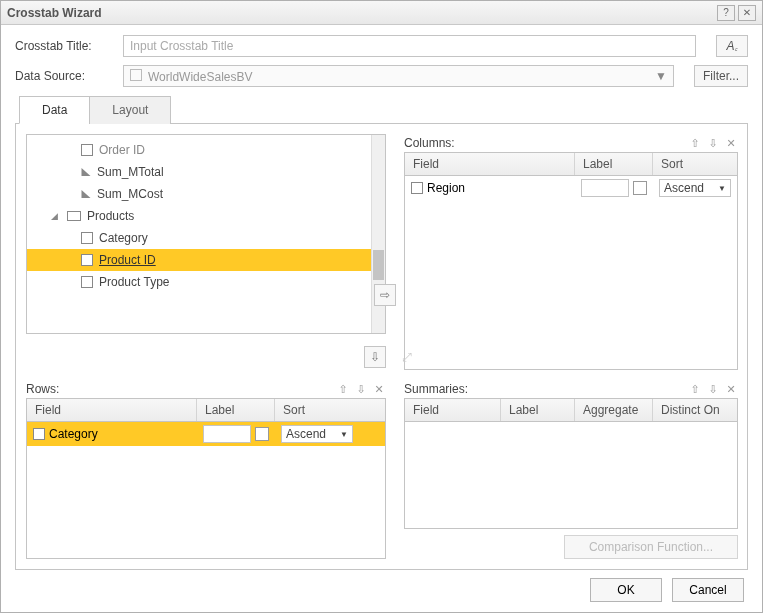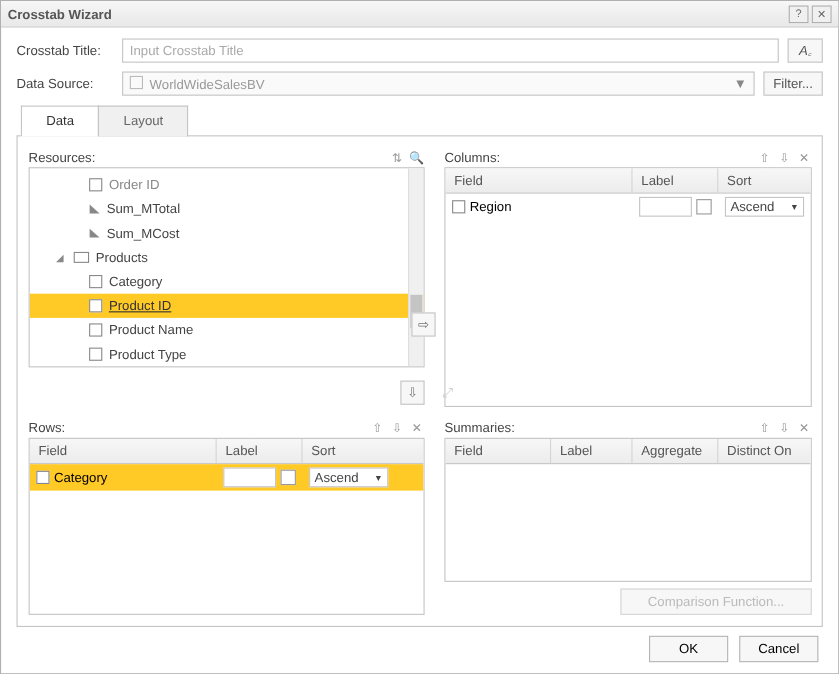--- a/index.html
+++ b/index.html
@@ -2,21 +2,21 @@
 <html><head>
 <meta charset="utf-8">
 <style>
 * { box-sizing: border-box; margin: 0; padding: 0; font-family: Arial, sans-serif; font-size: 12px; }
 body { background: #fff; }
 .window { width: 763px; height: 613px; border: 1px solid #b0b0b0; background: #fff; display: flex; flex-direction: column; }
 .titlebar { height: 24px; background: linear-gradient(#f7f7f7,#e8e8e8); border-bottom: 1px solid #c8c8c8; display: flex; align-items: center; padding: 0 6px; }
 .titlebar-title { flex: 1; color: #555; font-weight: bold; }
 .titlebar-btn { width: 18px; height: 16px; border: 1px solid #b0b0b0; background: #f0f0f0; margin-left: 3px; display: flex; align-items: center; justify-content: center; font-size: 10px; color: #666; cursor: pointer; }
 .content { flex: 1; padding: 10px 14px; display: flex; flex-direction: column; gap: 8px; }
-.form-row { display: flex; align-items: center; gap: 8px; }
+.form-row { display: flex; align-items: center; gap: 20px; }
 .form-label { width: 88px; color: #444; }
 .text-input { flex: 1; height: 22px; border: 1px solid #c4c4c4; padding: 0 6px; color: #999; background: #fff; }
 .text-input::placeholder { color: #aaa; }
 .btn { height: 22px; min-width: 32px; border: 1px solid #c4c4c4; background: #f7f7f7; padding: 0 8px; color: #555; cursor: pointer; display: flex; align-items: center; justify-content: center; }
 .btn:disabled { color: #bbb; }
 .select-ds { flex: 1; height: 22px; border: 1px solid #c4c4c4; background: #fafafa; display: flex; align-items: center; padding: 0 6px; color: #999; justify-content: space-between; }
 .ds-chk { width: 12px; height: 12px; border: 1px solid #bbb; margin-right: 6px; display: inline-block; }
 .tabs-area { flex: 1; display: flex; flex-direction: column; }
 .tabstrip { display: flex; position: relative; top: 1px; z-index: 2; margin-left: 4px; }
 .tab { padding: 6px 22px; border: 1px solid #c4c4c4; border-bottom: none; background: #f0f0f0; color: #666; cursor: pointer; margin-right: -1px; }
@@ -91,27 +91,20 @@
     </div>
 
     <div class="tabs-area">
       <div class="tabstrip">
         <div class="tab active">Data</div>
         <div class="tab">Layout</div>
       </div>
       <div class="tab-body">
 
         <div class="panel res-panel">
-          <div class="panel-head">
-            <span class="panel-title">Resources:</span>
-            <div class="panel-tools">
-              <span class="tool">⇅</span>
-              <span class="tool">🔍</span>
-            </div>
-          </div>
           <div class="listbox">
             <div class="tree">
               <div class="tree-item l2" style="color:#888">
                   <span class="icon-box"></span>
                   <span>Order ID</span>
                 </div>
               <div class="tree-item l2">
                   <span class="icon-tri"></span>
                   <span>Sum_MTotal</span>
                 </div>
@@ -124,24 +117,20 @@
                   <span class="icon-folder"></span>
                   <span>Products</span>
                 </div>
               <div class="tree-item l2">
                   <span class="icon-box"></span>
                   <span>Category</span>
                 </div>
               <div class="tree-item l2 sel">
                   <span class="icon-box"></span>
                   <span>Product ID</span>
-                </div>
-              <div class="tree-item l2">
-                  <span class="icon-box"></span>
-                  <span>Product Name</span>
                 </div>
               <div class="tree-item l2">
                   <span class="icon-box"></span>
                   <span>Product Type</span>
                 </div>
             </div>
             <div class="scrollbar">
                 <div class="thumb"></div>
               </div>
           </div>

